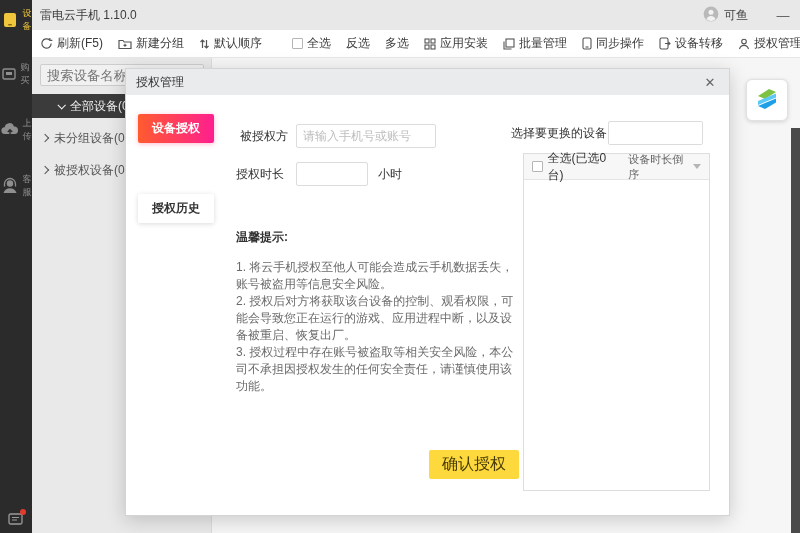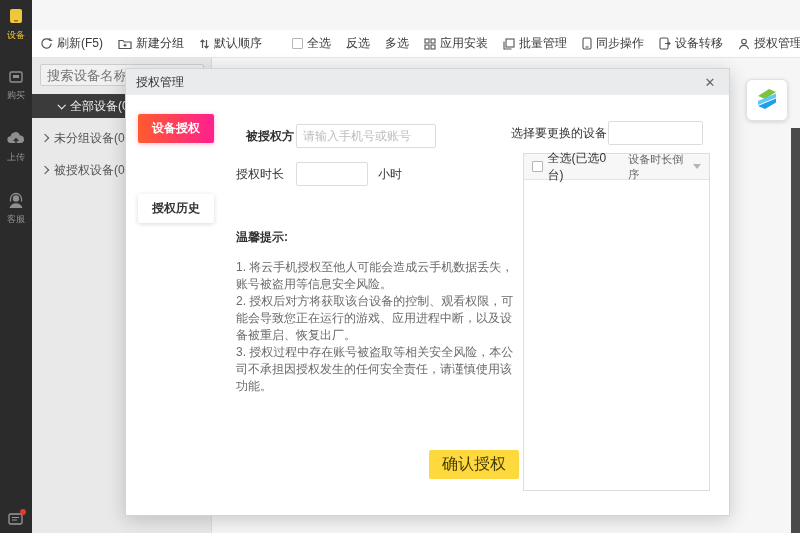--- a/index.html
+++ b/index.html
@@ -2,21 +2,21 @@
 <html><head>
 <meta charset="utf-8">
 <style>
   * { margin:0; padding:0; box-sizing:border-box; }
   html,body { width:800px; height:533px; overflow:hidden; }
   body { font-family:"Liberation Sans","DejaVu Sans",sans-serif; font-size:12px; color:#333; }
   .app { position:relative; width:800px; height:533px; background:#f6f6f7; overflow:hidden; }
 
   
   .sidebar { position:absolute; left:0; top:0; width:32px; height:533px; background:#2b2b2b; z-index:5; }
-  .side-item { width:32px; padding:6px 0 4px; display:flex; flex-direction:column; align-items:center; gap:2px; cursor:pointer; }
+  .side-item { width:32px; padding:6px 0 4px; display:flex; flex-direction:row; align-items:center; gap:2px; cursor:pointer; }
   .side-item .lbl { font-size:10px; color:#8f8f8f; transform:scale(.9); }
   .side-item.active .lbl { color:#f0c63c; }
   .side-item svg { display:block; }
   .side-msg { position:absolute; left:0; bottom:0; width:32px; height:20px; }
   .side-msg .dot { position:absolute; left:20px; top:-4px; width:6px; height:6px; border-radius:50%; background:#e23b2e; }
 
   
   .titlebar { position:absolute; left:32px; top:0; right:0; height:30px; background:#e8e8e8; display:flex; align-items:center; padding:0 6px 0 8px; z-index:4; }
   .titlebar .title { color:#3c3c3c; }
   .titlebar .spacer { flex:1; }
@@ -116,20 +116,35 @@
     </div>
     <div class="side-msg">
       <svg width="16" height="14" viewBox="0 0 16 14" style="margin-left:8px">
           <rect x="1" y="1" width="13" height="10" rx="1.5" fill="none" stroke="#9a9a9a" stroke-width="1.3"></rect>
           <path d="M4 4.5h7M4 7h5" stroke="#9a9a9a" stroke-width="1.2"></path>
         </svg>
       <span class="dot"></span>
     </div>
   </aside>
 
+  <header class="titlebar">
+    <span class="title">雷电云手机 1.10.0</span>
+    <span class="spacer"></span>
+    <div class="user">
+      <span>
+        <svg width="16" height="16" viewBox="0 0 16 16">
+            <circle cx="8" cy="8" r="7.4" fill="#b9b9b9"></circle>
+            <circle cx="8" cy="6.2" r="2.5" fill="#f2f2f2"></circle>
+            <path d="M3.4 13.3c.9-2.2 2.6-3.2 4.6-3.2s3.7 1 4.6 3.2a7.4 7.4 0 0 1-9.2 0z" fill="#f2f2f2"></path>
+          </svg>
+      </span>
+      <span class="name">可鱼</span>
+    </div>
+    <span class="win-min">—</span>
+  </header>
 
   <div class="toolbar">
     <div class="tbtn">
       <span>
           <svg width="13" height="13" viewBox="0 0 14 14">
             <path d="M12 7a5 5 0 1 1-1.6-3.7" fill="none" stroke="#555" stroke-width="1.3"></path>
             <path d="M10.6 1v2.7h2.7" fill="none" stroke="#555" stroke-width="1.3"></path>
           </svg>
         </span>
       <span>刷新(F5)</span>
@@ -244,21 +259,21 @@
   <div class="modal">
     <div class="modal-header">
       <span>授权管理</span>
       <span class="spacer"></span>
       <span class="modal-close">✕</span>
     </div>
 
     <div class="mtab t1 active">设备授权</div>
     <div class="mtab t3">授权历史</div>
 
-    <span class="flabel" style="left:120px; top:55px;font-weight:bold;">被授权方</span>
+    <span class="flabel" style="left:114px; top:55px;">被授权方</span>
     <input class="finput" style="left: 170px; top: 55px; width: 140px;" type="text" placeholder="请输入手机号或账号">
 
     <span class="flabel" style="left:110px; top:93px;">授权时长</span>
     <input class="finput" style="left: 170px; top: 93px; width: 72px;" type="text">
     <span class="flabel" style="left:252px; top:93px;">小时</span>
 
     <div class="tips-title">温馨提示:</div>
     <div class="tips">
       <div>1. 将云手机授权至他人可能会造成云手机数据丢失，账号被盗用等信息安全风险。</div>
       <div>2. 授权后对方将获取该台设备的控制、观看权限，可能会导致您正在运行的游戏、应用进程中断，以及设备被重启、恢复出厂。</div>

